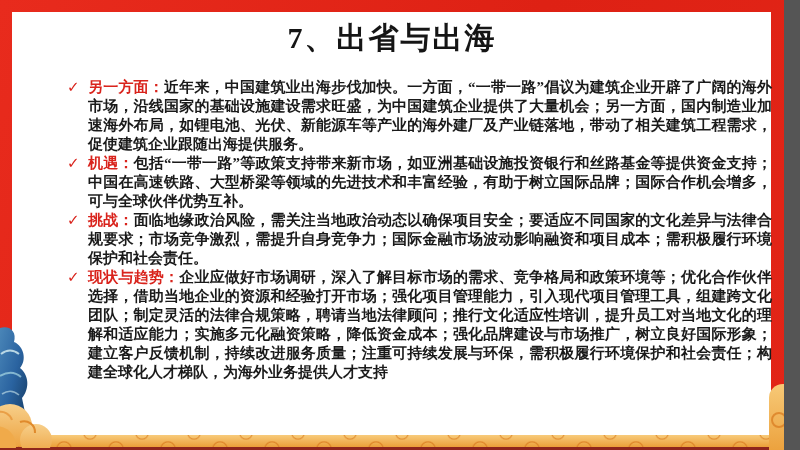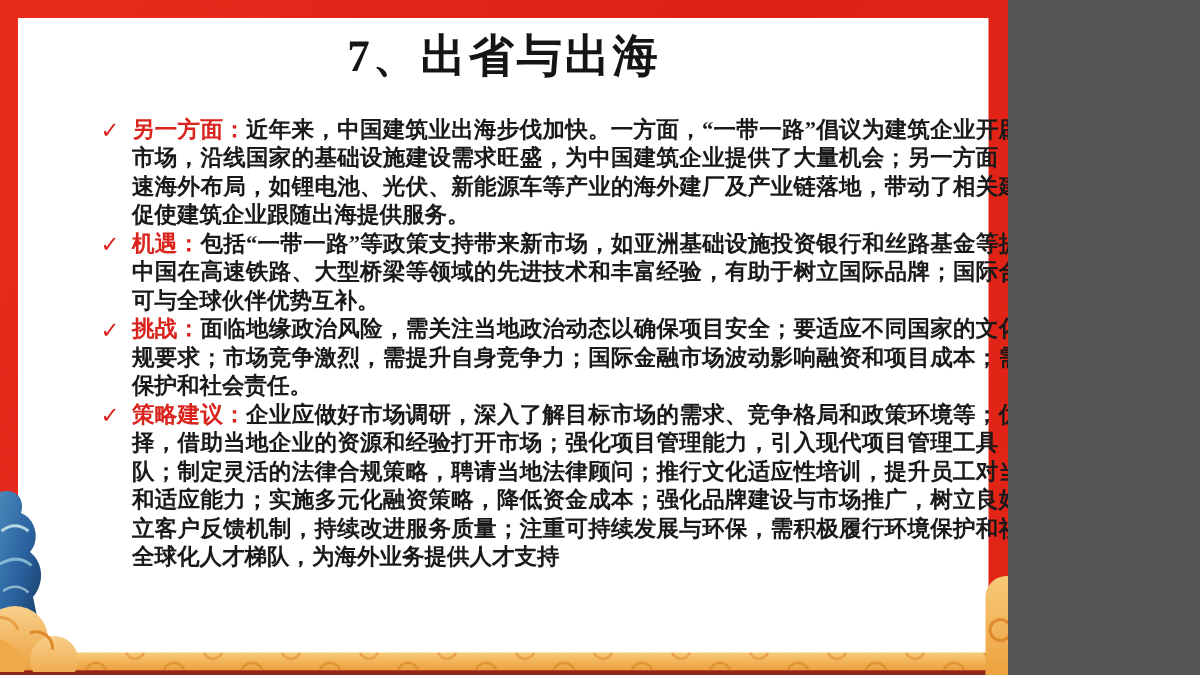--- a/index.html
+++ b/index.html
@@ -1,17 +1,17 @@
 <!DOCTYPE html>
 <html><head>
 <meta charset="utf-8">
 <style>
   html,body { margin:0; padding:0; background:#555; }
   .slide {
-    position:relative; width:672px; height:450px; overflow:hidden;
+    position:relative; width:784px; height:450px; overflow:hidden;
     background: linear-gradient(115deg, #e82b1d 0%, #de2114 55%, #e22517 100%);
     font-family: "Liberation Serif", "DejaVu Serif", serif;
   }
   
   .panel {
     position:absolute; left:12px; top:12px; right:13px; bottom:14px;
     background:#ffffff; z-index:2;
   }
   
   .gold-band {
@@ -104,17 +104,17 @@
     <li>
       <span class="check">✓</span><span class="label">另一方面：</span><span>近年来，中国建筑业出海步伐加快。一方面，“一带一路”倡议为建筑企业开辟了广阔的海外市场，沿线国家的基础设施建设需求旺盛，为中国建筑企业提供了大量机会；另一方面，国内制造业加速海外布局，如锂电池、光伏、新能源车等产业的海外建厂及产业链落地，带动了相关建筑工程需求，促使建筑企业跟随出海提供服务。</span>
     </li>
     <li>
       <span class="check">✓</span><span class="label">机遇：</span><span>包括“一带一路”等政策支持带来新市场，如亚洲基础设施投资银行和丝路基金等提供资金支持；中国在高速铁路、大型桥梁等领域的先进技术和丰富经验，有助于树立国际品牌；国际合作机会增多，可与全球伙伴优势互补。</span>
     </li>
     <li>
       <span class="check">✓</span><span class="label">挑战：</span><span>面临地缘政治风险，需关注当地政治动态以确保项目安全；要适应不同国家的文化差异与法律合规要求；市场竞争激烈，需提升自身竞争力；国际金融市场波动影响融资和项目成本；需积极履行环境保护和社会责任。</span>
     </li>
     <li>
-      <span class="check">✓</span><span class="label">策略建议：</span><span>企业应做好市场调研，深入了解目标市场的需求、竞争格局和政策环境等；优化合作伙伴选择，借助当地企业的资源和经验打开市场；强化项目管理能力，引入现代项目管理工具，组建跨文化团队；制定灵活的法律合规策略，聘请当地法律顾问；推行文化适应性培训，提升员工对当地文化的理解和适应能力；实施多元化融资策略，降低资金成本；强化品牌建设与市场推广，树立良好国际形象；建立客户反馈机制，持续改进服务质量；注重可持续发展与环保，需积极履行环境保护和社会责任；构建全球化人才梯队，为海外业务提供人才支持</span>
+      <span class="check">✓</span><span class="label">现状与趋势：</span><span>企业应做好市场调研，深入了解目标市场的需求、竞争格局和政策环境等；优化合作伙伴选择，借助当地企业的资源和经验打开市场；强化项目管理能力，引入现代项目管理工具，组建跨文化团队；制定灵活的法律合规策略，聘请当地法律顾问；推行文化适应性培训，提升员工对当地文化的理解和适应能力；实施多元化融资策略，降低资金成本；强化品牌建设与市场推广，树立良好国际形象；建立客户反馈机制，持续改进服务质量；注重可持续发展与环保，需积极履行环境保护和社会责任；构建全球化人才梯队，为海外业务提供人才支持</span>
     </li>
   </ul>
 
 </div>
 
 </body></html>

